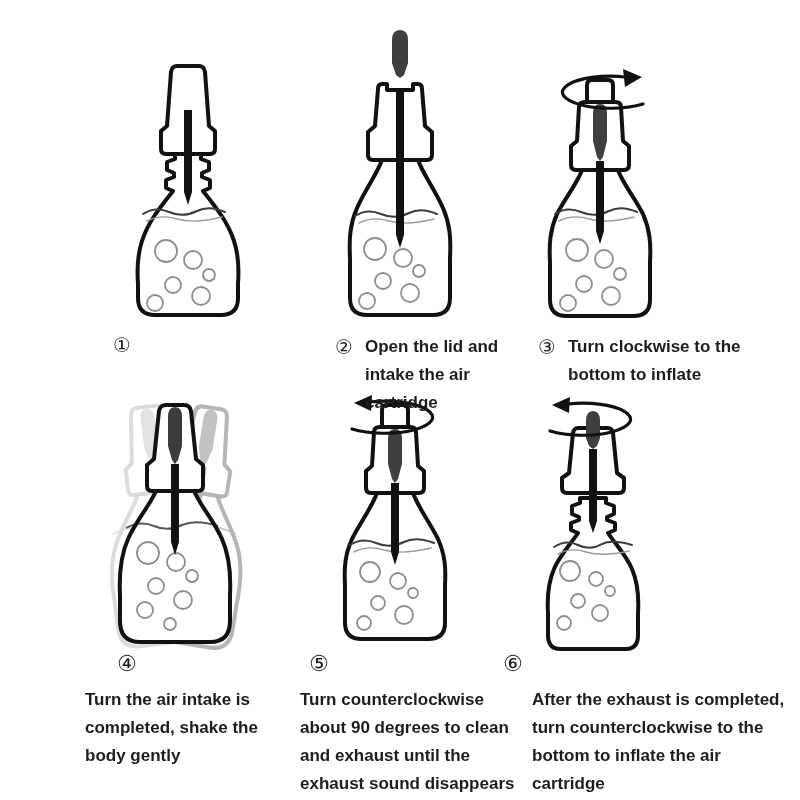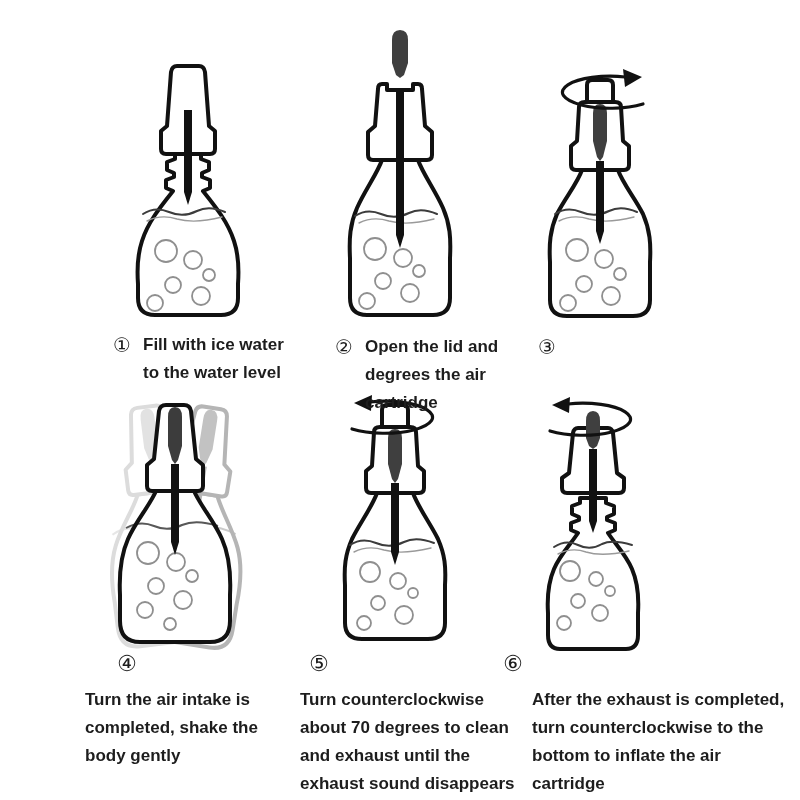--- a/index.html
+++ b/index.html
@@ -178,46 +178,46 @@
   <path class="cart" d="M78,26 Q78,16 85,16 Q92,16 92,26 L92,43 L89,51 L85,54 L81,51 L78,43 Z"></path>
   <path class="rod" d="M81,54 L89,54 L89,126 L85,138 L81,126 Z"></path>
   <g>
     <path class="arrow" d="M42,36 A48,16 0 1 0 60,9"></path>
     <polygon class="ahead" points="62,2 44,10 61,18"></polygon>
   </g>
 </svg>
 
 <div class="cap toprow" style="left:113px;top:331px;width:205px">
   <span class="marker">①</span>
-  <span class="captext">Fill with ice water
-to the water level</span>
 </div>
 
 <div class="cap toprow" style="left:335px;top:333px;width:185px">
   <span class="marker">②</span>
   <span class="captext">Open the lid and
-degrees the air
+intake the air
 cartridge</span>
 </div>
 
 <div class="cap toprow" style="left:538px;top:333px;width:215px">
   <span class="marker">③</span>
+  <span class="captext">Turn clockwise to the
+bottom to inflate</span>
 </div>
 
 <div class="marker-solo" style="left:117px;top:650px">④</div>
 <div class="cap" style="left:85px;top:686px;width:215px">
   <span class="captext">Turn the air intake is
 completed, shake the
 body gently</span>
 </div>
 
 <div class="marker-solo" style="left:309px;top:650px">⑤</div>
 <div class="cap" style="left:300px;top:686px;width:230px">
   <span class="captext">Turn counterclockwise
-about 70 degrees to clean
+about 90 degrees to clean
 and exhaust until the
 exhaust sound disappears</span>
 </div>
 
 <div class="marker-solo" style="left:503px;top:650px">⑥</div>
 <div class="cap" style="left:532px;top:686px;width:266px">
   <span class="captext">After the exhaust is completed,
 turn counterclockwise to the
 bottom to inflate the air
 cartridge</span>

